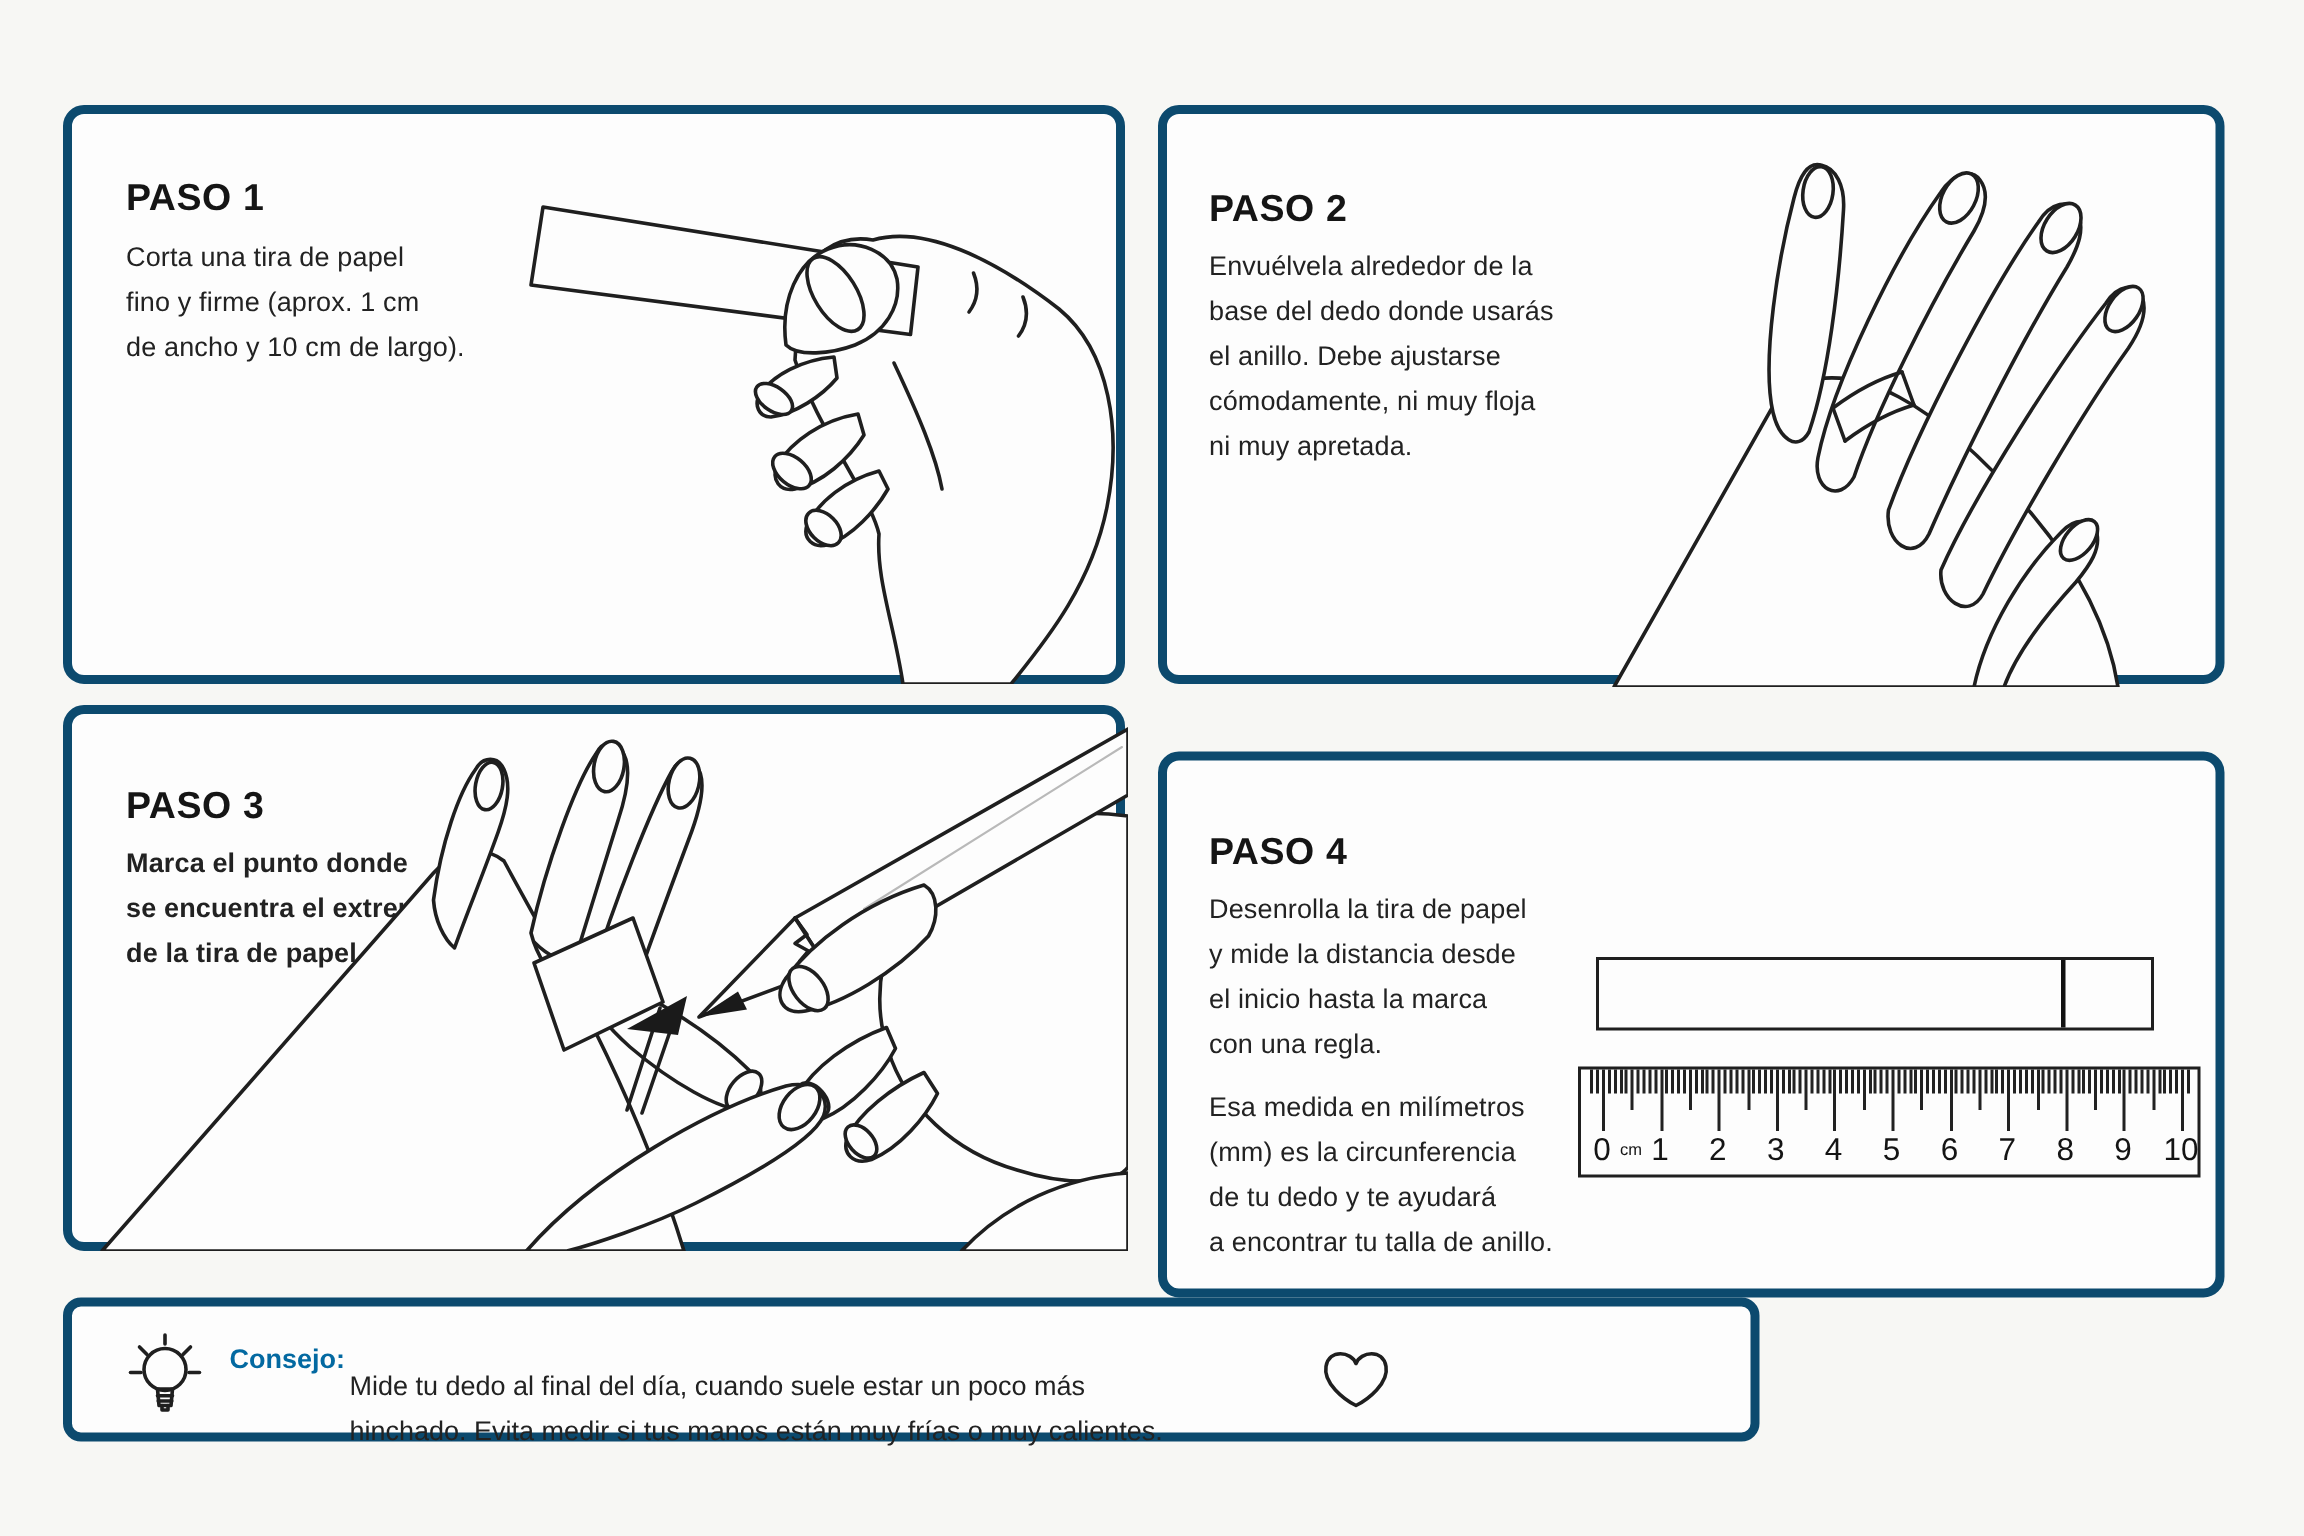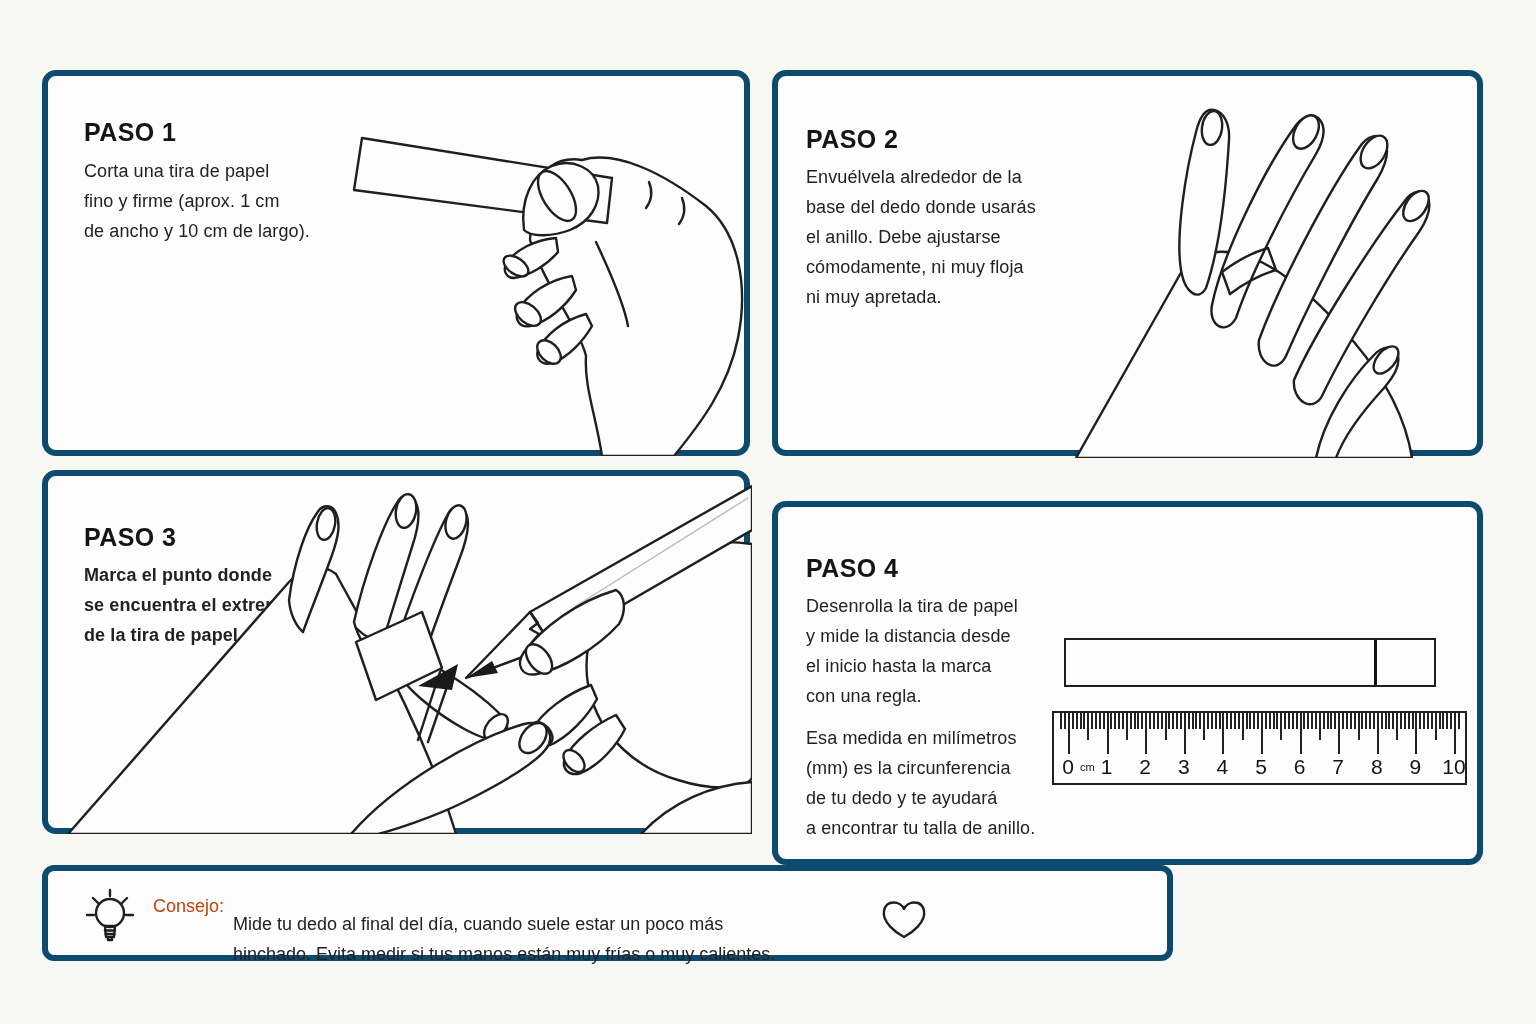--- a/index.html
+++ b/index.html
@@ -44,21 +44,21 @@
   }
   #ruler .tick{position:absolute;top:0;width:2px;background:#222;}
   #ruler .tick.mm{height:16px;}
   #ruler .tick.half{height:27px;}
   #ruler .tick.cm{height:41px;}
   #ruler .rlabel{
     position:absolute;top:42px;font-size:21px;color:#141414;transform:translateX(-50%);
   }
   #ruler .runit{position:absolute;top:48px;font-size:11px;color:#141414;}
   
-  .tip-label{position:absolute;left:105px;top:25px;font-size:18px;font-weight:400;color:#c2410c;}
+  .tip-label{position:absolute;left:105px;top:25px;font-size:18px;font-weight:700;color:#0369a1;}
   .tip-text{position:absolute;left:185px;top:20px;font-size:18px;line-height:30px;white-space:pre-line;color:#222;}
   .advice-text{position:absolute;left:898px;top:13px;font-size:17px;line-height:29px;white-space:pre-line;color:#222;}
   .bulb-wrap{position:absolute;left:32px;top:16px;}
   .heart-wrap{position:absolute;left:832px;top:26px;}
   .icon path{stroke:#1f1f1f;stroke-width:2.4;fill:none;stroke-linecap:round;stroke-linejoin:round;}
   .icon circle{stroke:#1f1f1f;stroke-width:2.4;fill:none;}
 </style>
 </head>
 <body>
 

